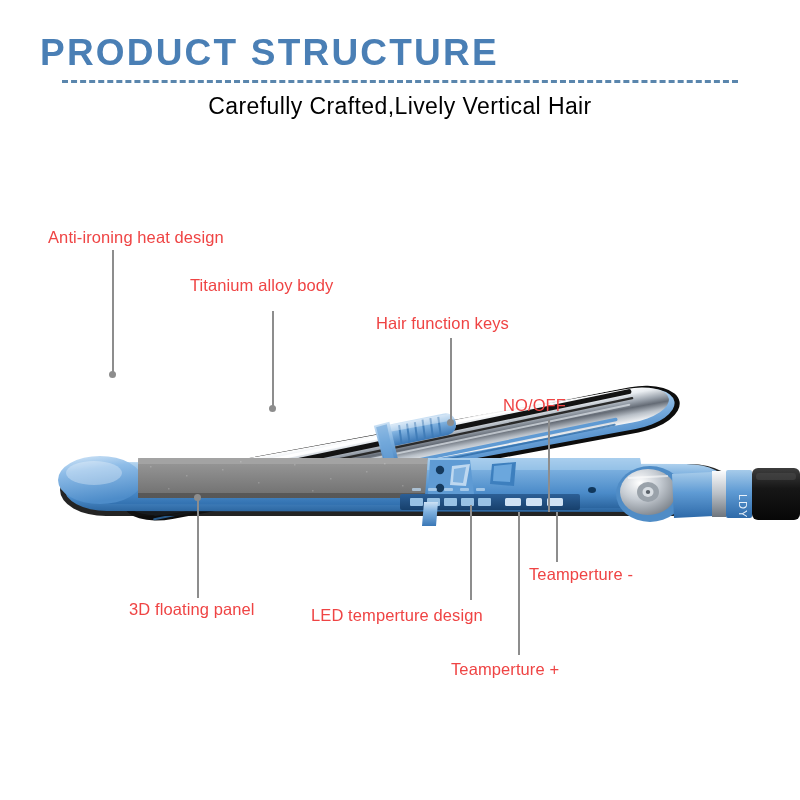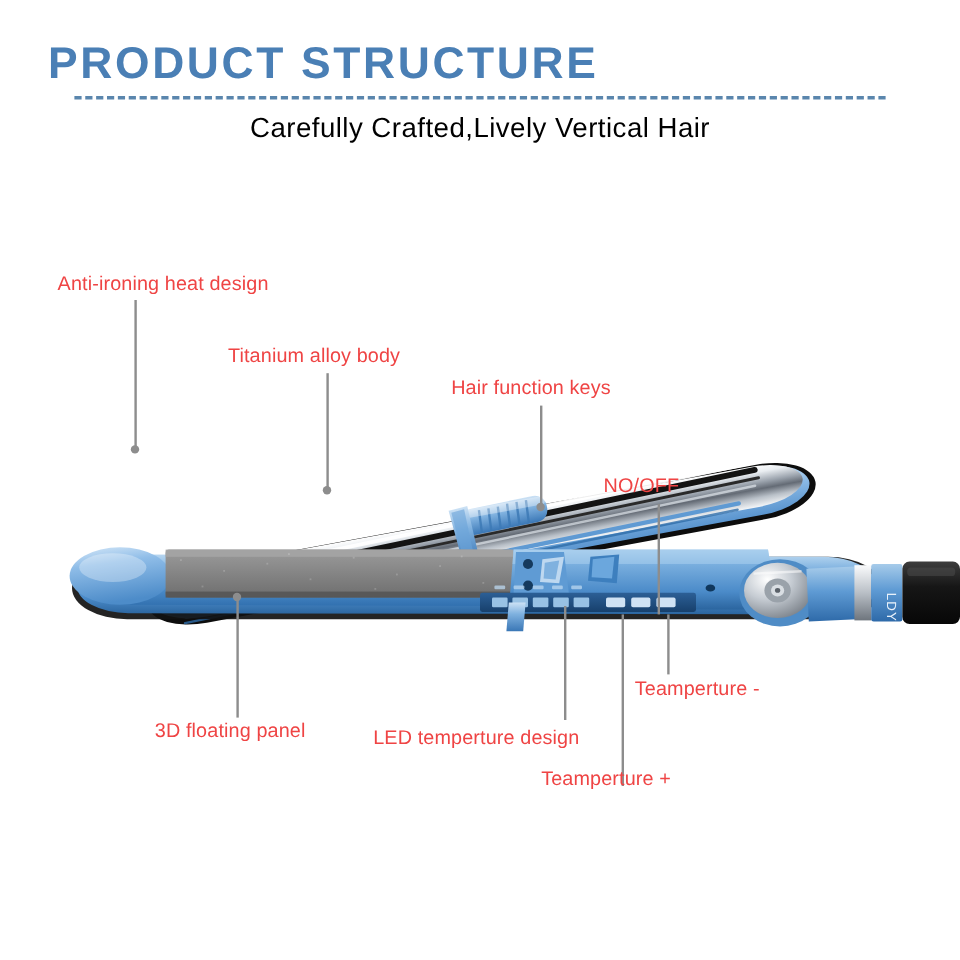--- a/index.html
+++ b/index.html
@@ -365,25 +365,25 @@
 
 <div class="leader" style="left:470px; top:505px; height:95px;"></div>
 
 <div class="leader" style="left:518px; top:512px; height:143px;"></div>
 
 <div class="leader" style="left:197px; top:498px; height:100px;"></div>
 <div class="leader-dot" style="left:194px; top:494px;"></div>
 
 <div class="callout" style="left:48px; top:228px;">Anti-ironing heat design</div>
 
-<div class="callout" style="left:190px; top:288px;">Titanium alloy body</div>
+<div class="callout" style="left:190px; top:276px;">Titanium alloy body</div>
 
 <div class="callout" style="left:376px; top:314px;">Hair function keys</div>
 
 <div class="callout" style="left:503px; top:396px;">NO/OFF</div>
 
 <div class="callout" style="left:529px; top:565px;">Teamperture -</div>
 
 <div class="callout" style="left:311px; top:606px;">LED temperture design</div>
 
-<div class="callout" style="left:451px; top:640px;text-align:center;">Teamperture +</div>
+<div class="callout" style="left:451px; top:660px;text-align:center;">Teamperture +</div>
 
 <div class="callout" style="left:129px; top:600px;">3D floating panel</div>
 
 </body></html>

